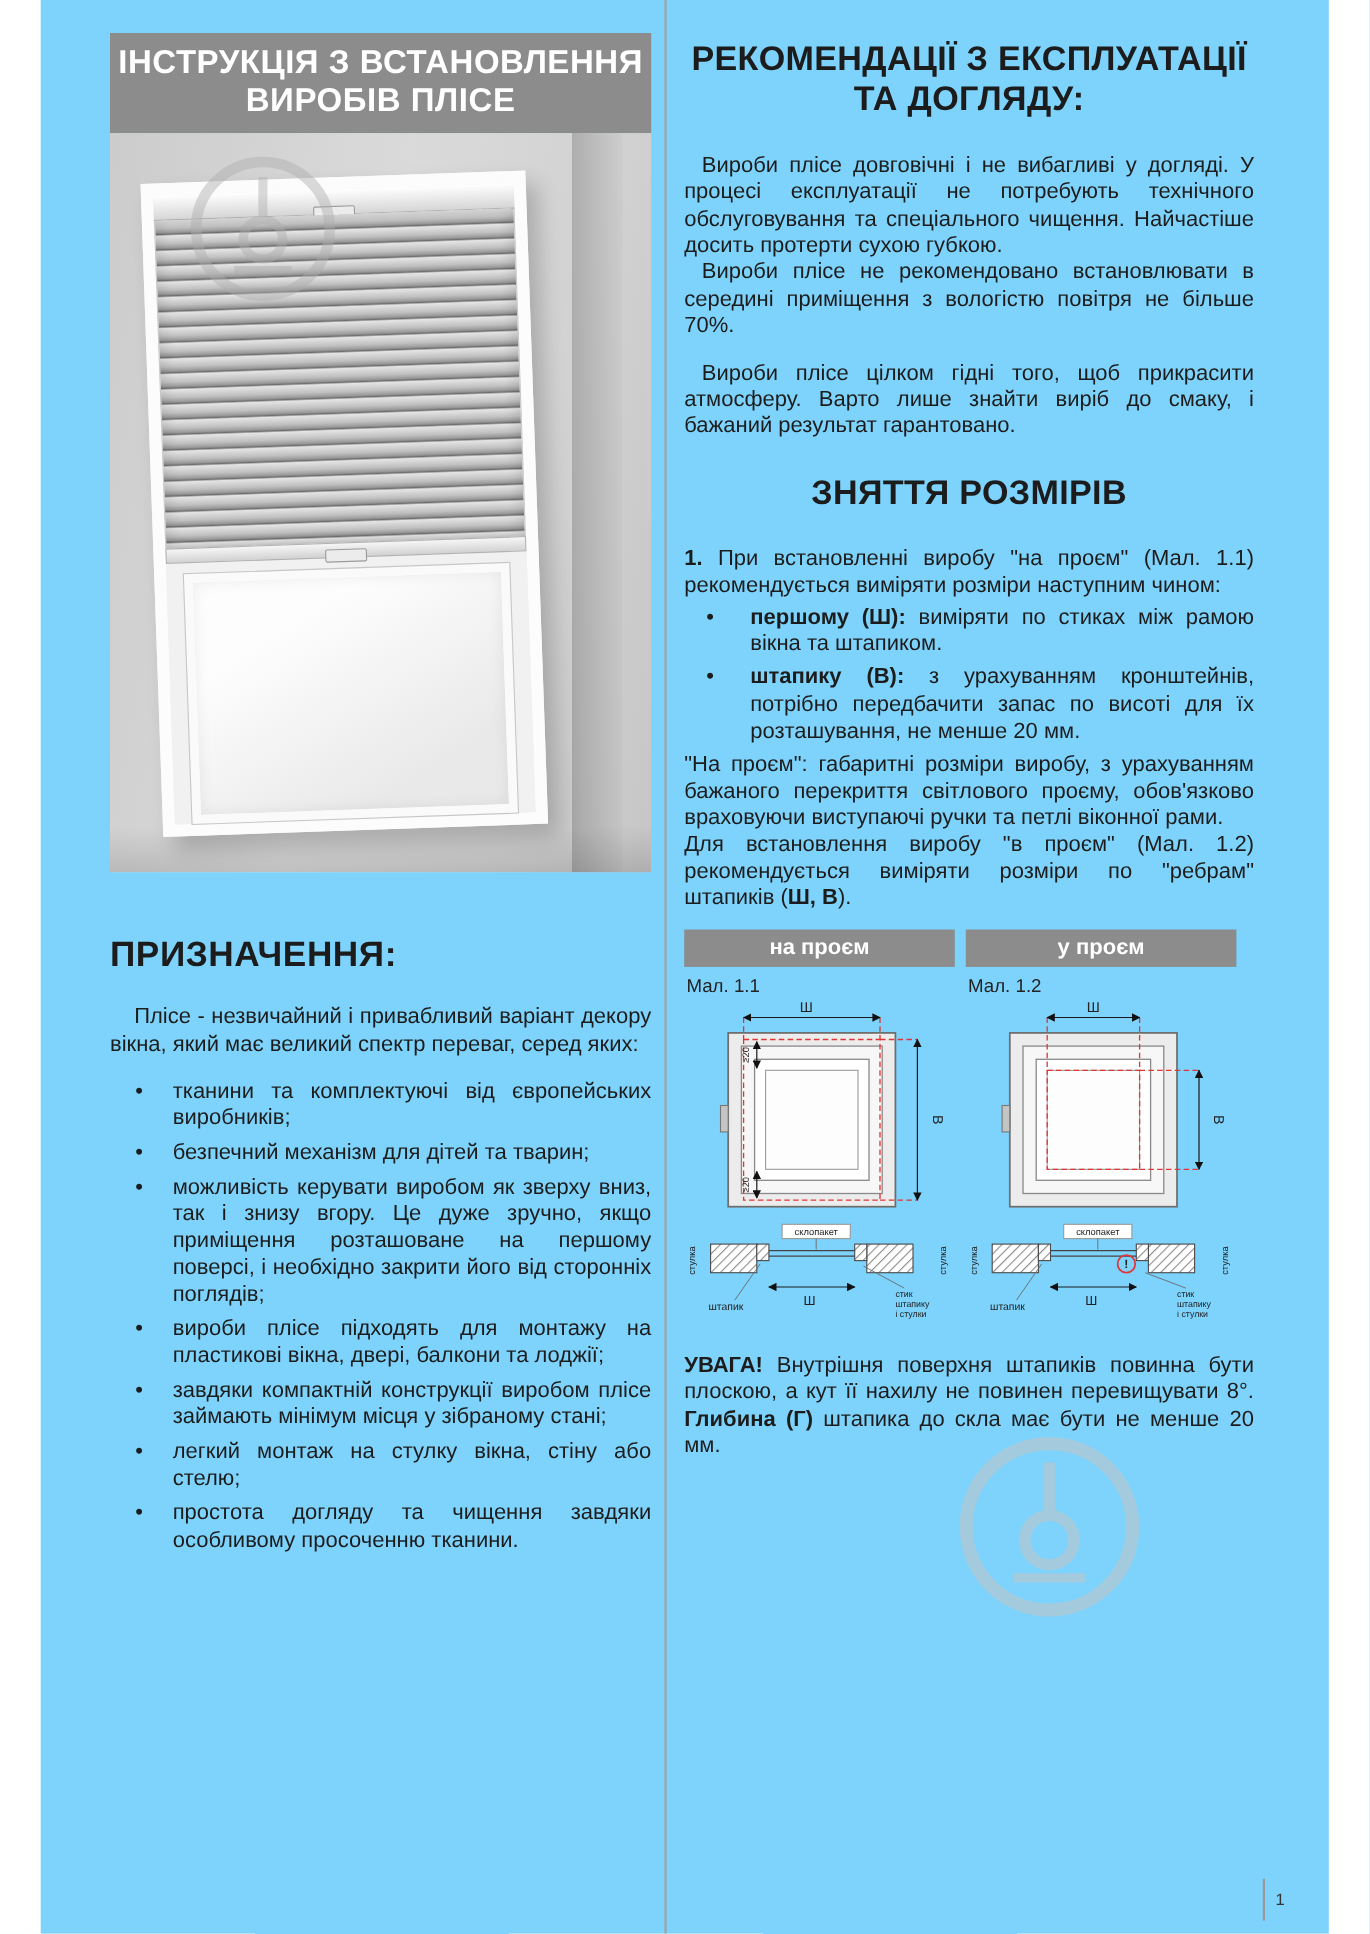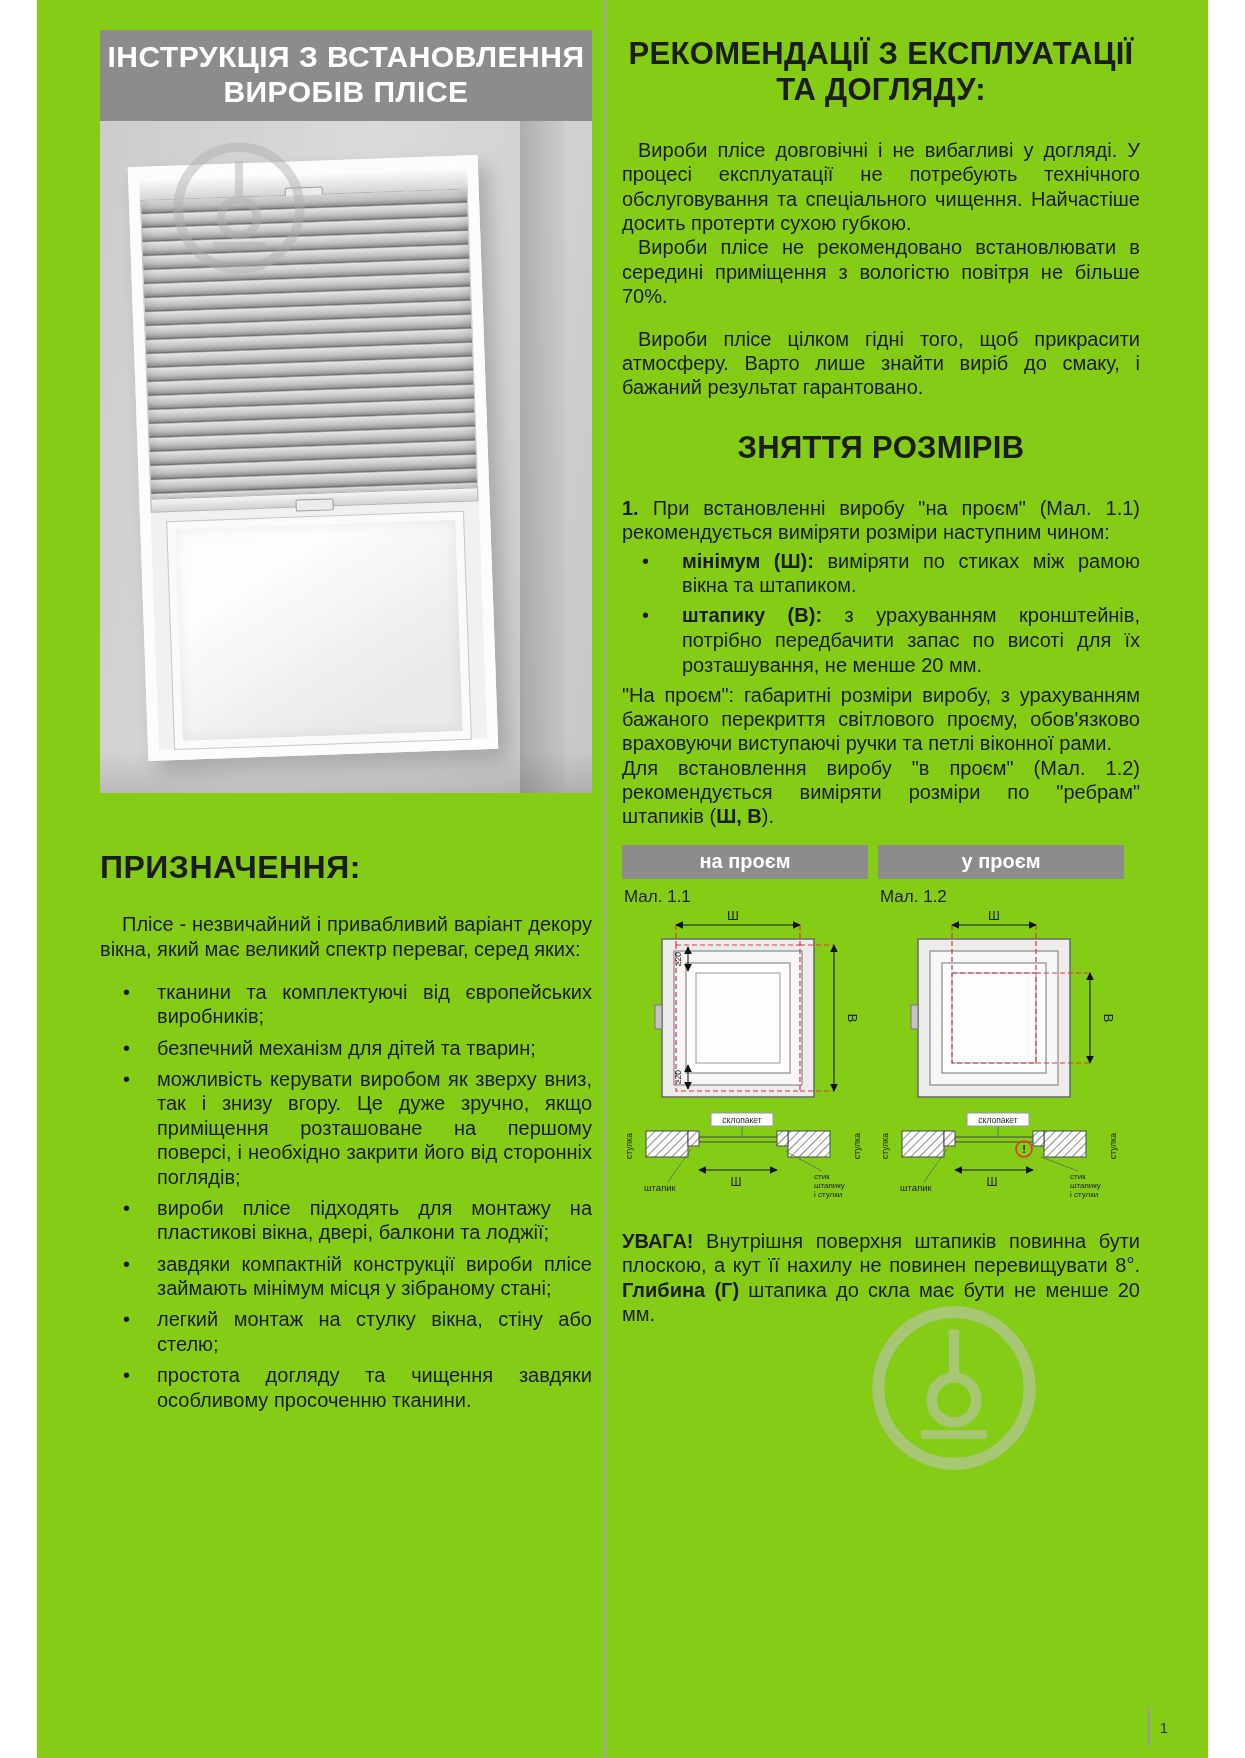--- a/index.html
+++ b/index.html
@@ -1,17 +1,17 @@
 <!DOCTYPE html>
 <html><head>
 <meta charset="utf-8">
 <style>
   html,body{margin:0;padding:0;background:#ffffff;}
   body{font-family:"Liberation Sans", sans-serif; color:#1c1c1c;}
-  .page{position:relative;width:1171px;height:1758px;background:#84cc16;overflow:hidden;margin:0 auto;}
+  .page{position:relative;width:1171px;height:1758px;background:#7dd3fc;overflow:hidden;margin:0 auto;}
 
   
   .divider-v{position:absolute;left:567px;top:0;width:2px;height:1758px;background:#a3a3a3;}
 
   
   .col-left{position:absolute;left:63px;top:0;width:492px;}
   .band{margin-top:30px;background:#8c8c8c;color:#ffffff;text-align:center;
         padding:9px 4px 11px;font-weight:bold;font-size:30px;line-height:1.18;letter-spacing:.5px;}
   .photo{position:relative;height:672px;background:linear-gradient(100deg,#cccccc 0%,#dadada 45%,#d2d2d2 75%,#c6c6c6 100%);overflow:hidden;}
   .reveal{position:absolute;right:26px;top:0;width:46px;height:100%;
@@ -116,21 +116,21 @@
       </div>
     </div>
 
     <h2 class="purpose-heading">ПРИЗНАЧЕННЯ:</h2>
     <p class="purpose-intro">Плісе - незвичайний і привабливий варіант декору вікна, який має великий спектр переваг, серед яких:</p>
     <ul class="purpose-list">
       <li>тканини та комплектуючі від європейських виробників;</li>
       <li>безпечний механізм для дітей та тварин;</li>
       <li>можливість керувати виробом як зверху вниз, так і знизу вгору. Це дуже зручно, якщо приміщення розташоване на першому поверсі, і необхідно закрити його від сторонніх поглядів;</li>
       <li>вироби плісе підходять для монтажу на пластикові вікна, двері, балкони та лоджії;</li>
-      <li>завдяки компактній конструкції вироби плісе займають мінімум місця у зібраному стані;</li>
+      <li>завдяки компактній конструкції виробом плісе займають мінімум місця у зібраному стані;</li>
       <li>легкий монтаж на стулку вікна, стіну або стелю;</li>
       <li>простота догляду та чищення завдяки особливому просоченню тканини.</li>
     </ul>
   </div>
 
   <div class="col-right">
 
     <h2 class="r-heading">
       <span>РЕКОМЕНДАЦІЇ З ЕКСПЛУАТАЦІЇ</span><br>
       <span>ТА ДОГЛЯДУ:</span>
@@ -141,21 +141,21 @@
     <p class="p indent mt18">Вироби плісе цілком гідні того, щоб прикрасити атмосферу. Варто лише знайти виріб до смаку, і бажаний результат гарантовано.</p>
 
     <h2 class="r-heading r-heading-2">ЗНЯТТЯ РОЗМІРІВ</h2>
 
     <p class="p mt30">
       <b>1.</b><span> При встановленні виробу "на проєм" (Мал. 1.1) рекомендується виміряти розміри наступним чином:</span>
     </p>
 
     <ul class="mlist">
       <li>
-        <b>мінімум (Ш):</b><span> виміряти по стиках між рамою вікна та штапиком.</span>
+        <b>першому (Ш):</b><span> виміряти по стиках між рамою вікна та штапиком.</span>
       </li>
       <li>
         <b>штапику (В):</b><span> з урахуванням кронштейнів, потрібно передбачити запас по висоті для їх розташування, не менше 20 мм.</span>
       </li>
     </ul>
 
     <p class="p">"На проєм": габаритні розміри виробу, з урахуванням бажаного перекриття світлового проєму, обов'язково враховуючи виступаючі ручки та петлі віконної рами.</p>
     <p class="p">
       <span>Для встановлення виробу "в проєм" (Мал. 1.2) рекомендується виміряти розміри по "ребрам" штапиків (</span><b>Ш, В</b><span>).</span>
     </p>

